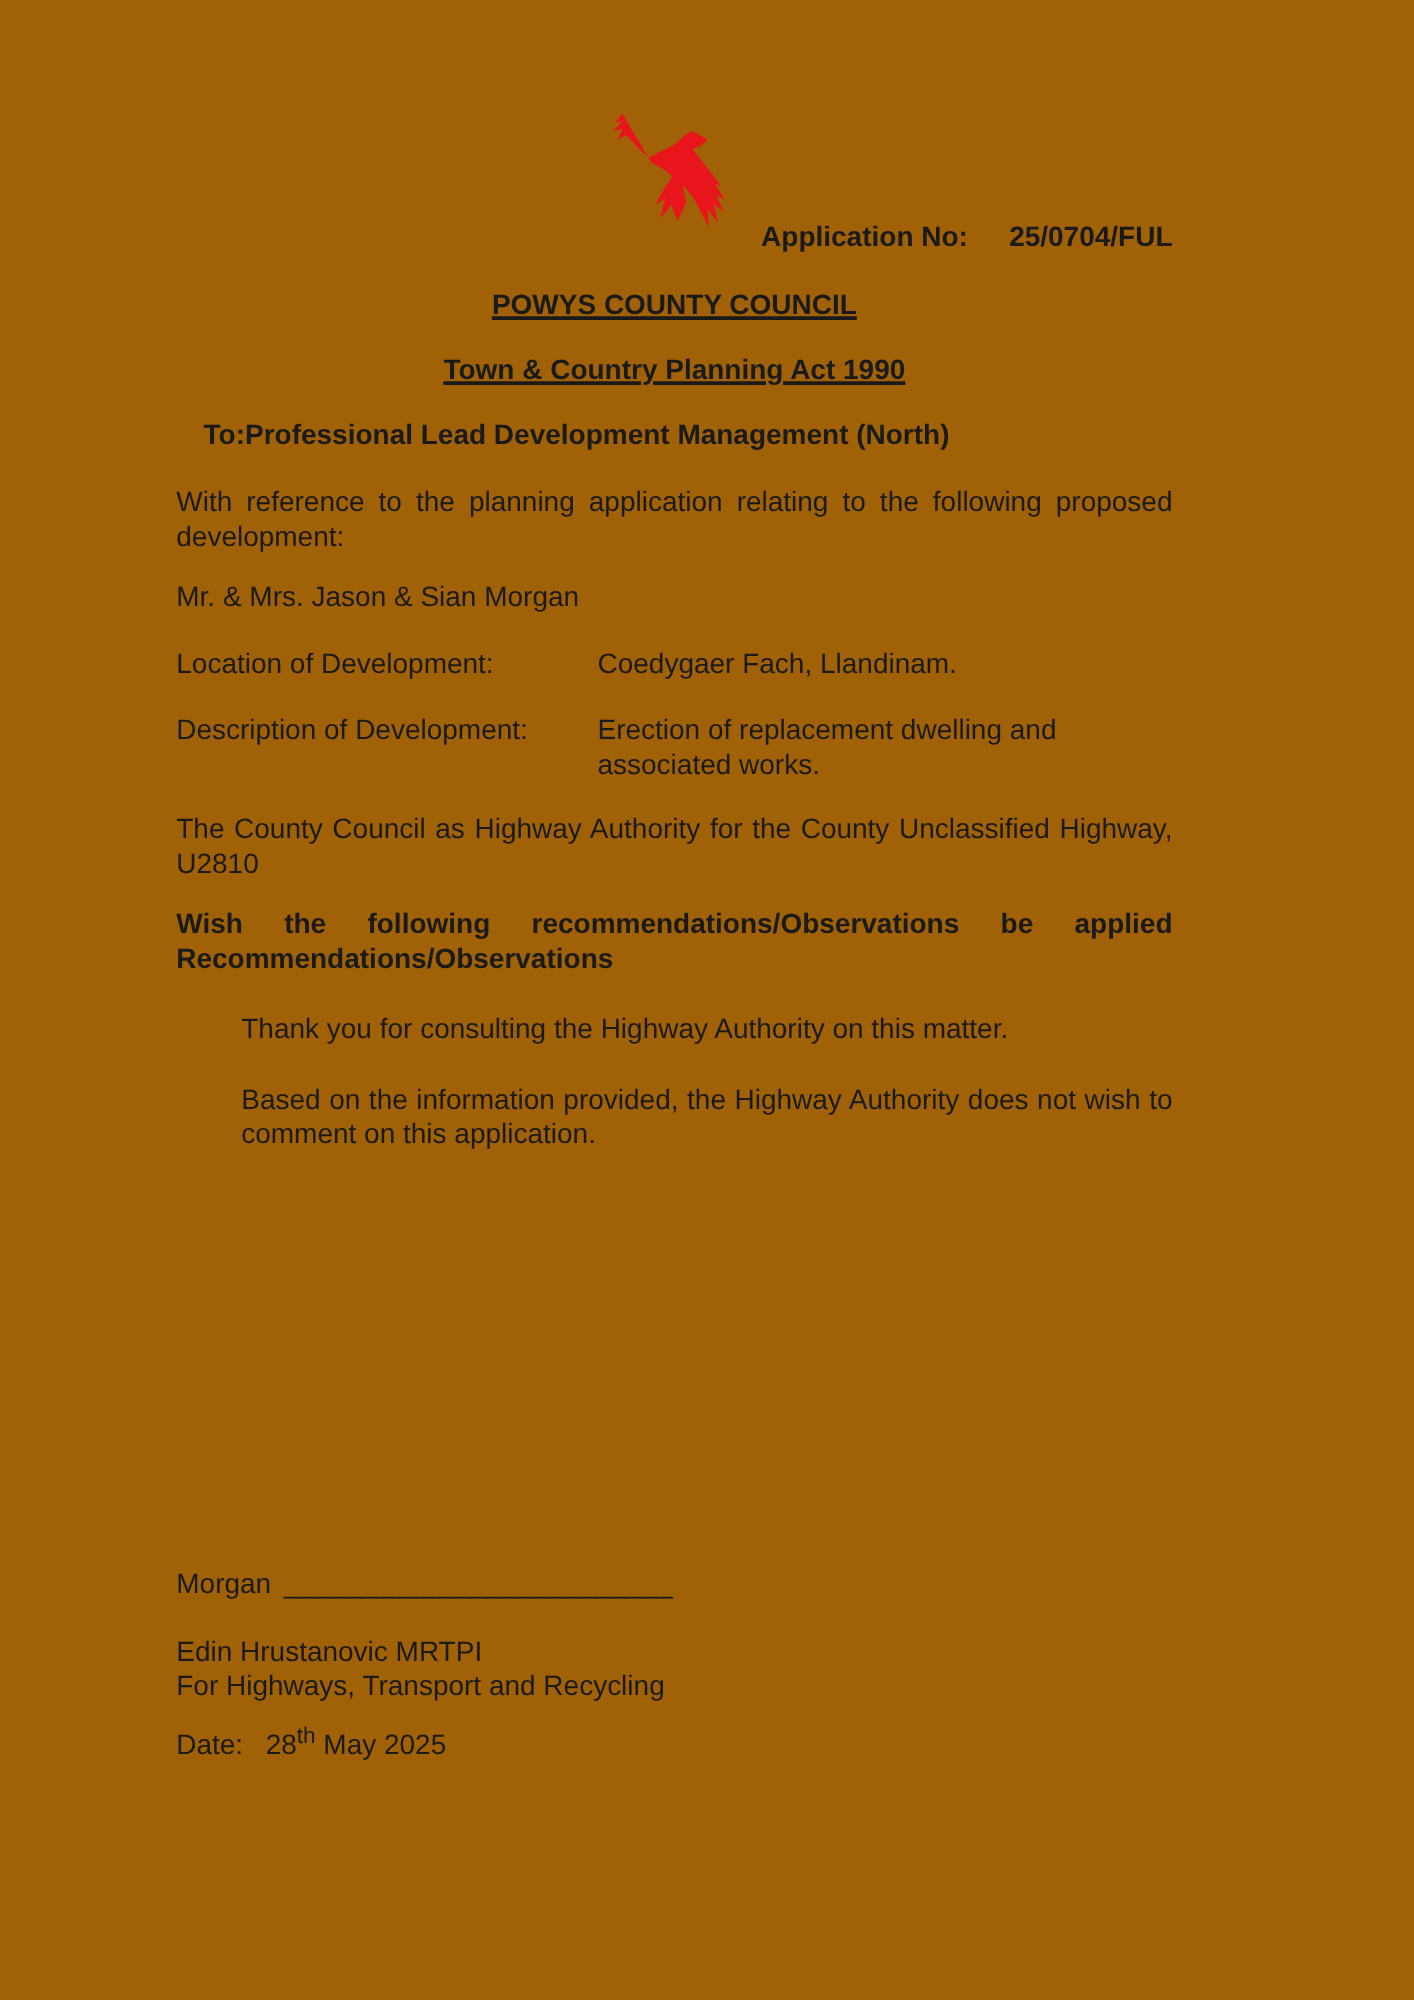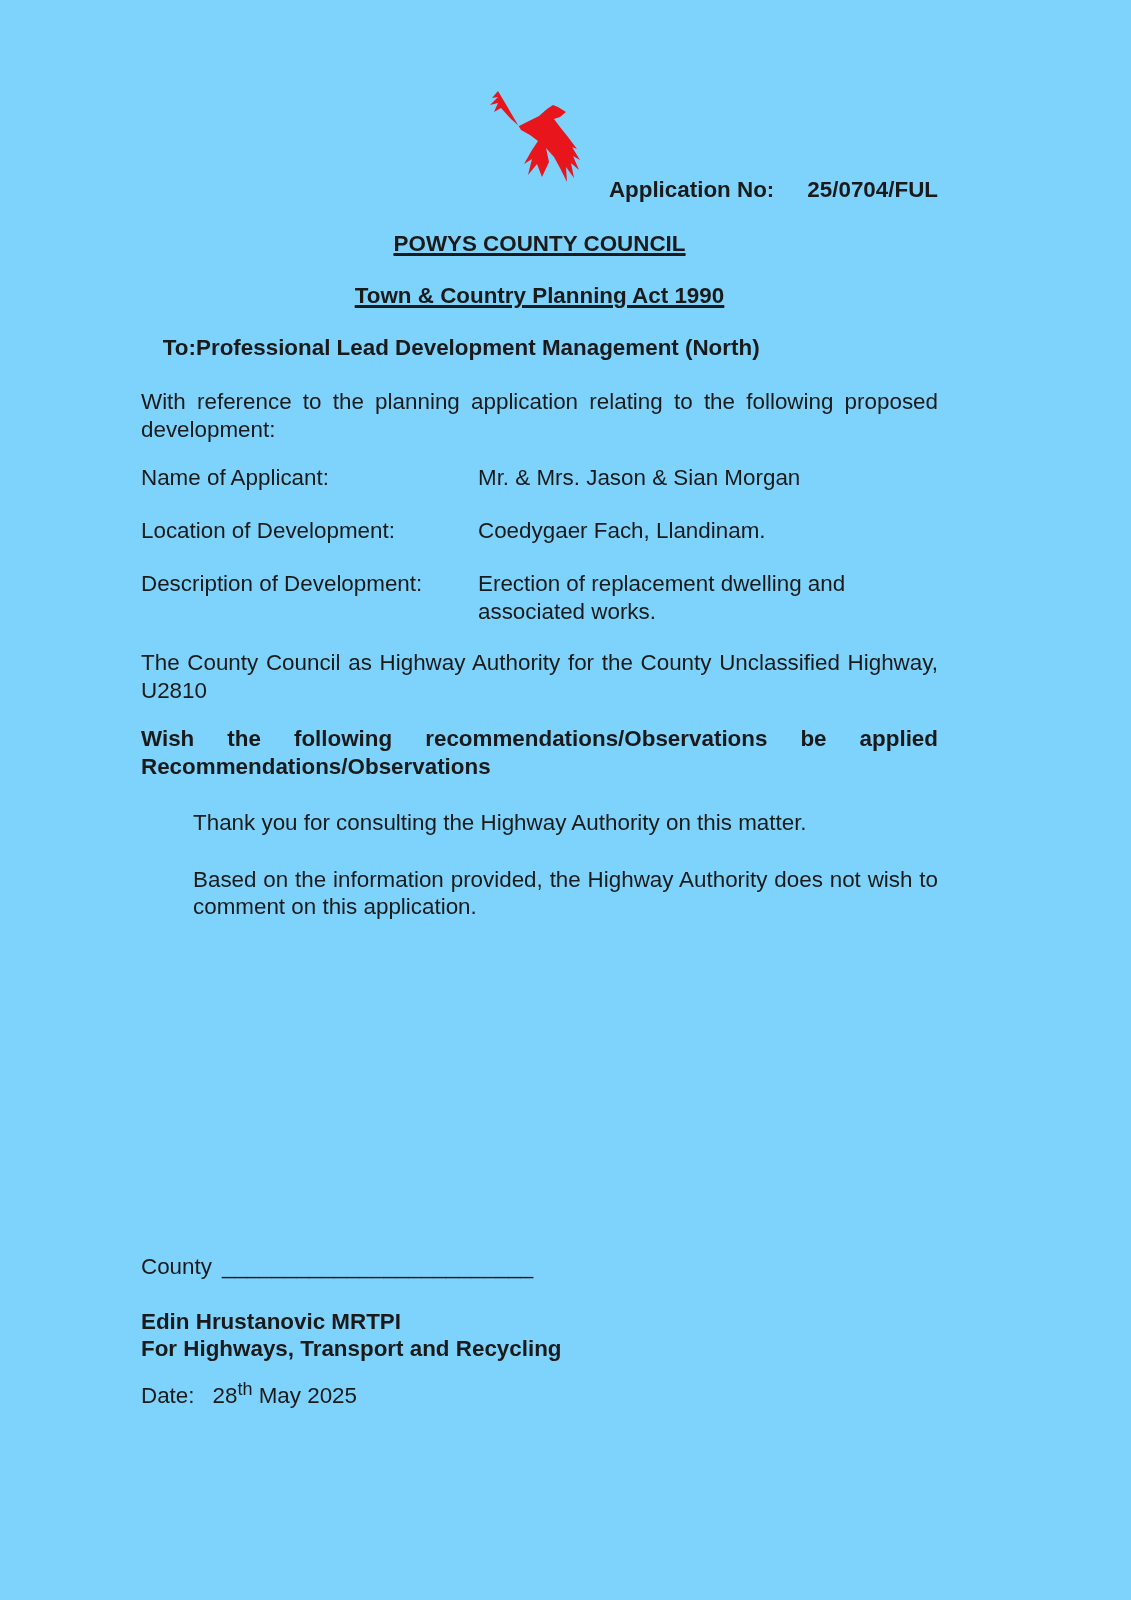--- a/index.html
+++ b/index.html
@@ -2,21 +2,21 @@
 <html><head>
 <meta charset="utf-8">
 <style>
   * { margin: 0; padding: 0; box-sizing: border-box; }
   html, body { background: #888; }
   .page {
     position: relative;
     width: 1131px;
     height: 1600px;
     margin: 0 auto;
-    background: #7dd3fc;
+    background: #a16207;
     font-family: "Liberation Sans", sans-serif;
     font-size: 22.4px;
     line-height: 27.5px;
     color: #1a1a1a;
     overflow: hidden;
   }
   .content {
     position: absolute;
     left: 141px;
     top: 0;
@@ -75,21 +75,21 @@
     margin-top: 21px;
   }
   .obs-para { padding-left: 52px; margin-top: 29px; }
   .obs-para.first { }
   .signature-block { margin-top: 332px; }
   .signed-line { display: flex; align-items: baseline; }
   .signed-line .sig-label { margin-right: 10px; }
   .sig-underline { letter-spacing: 0; white-space: pre; }
   .officer-block {
     margin-top: 29px;
-    font-weight: bold;
+    font-weight: normal;
     line-height: 26.5px;
   }
   .date-line { margin-top: 20px; }
   .date-line .date-label { margin-right: 18px; }
   sup.ordinal {
     font-size: 18px;
     vertical-align: super;
     line-height: 0;
   }
 </style>
@@ -124,21 +124,20 @@
 
     <div class="to-line">
       <span class="to-label">To:</span>
       <span>Professional Lead Development Management (North)</span>
     </div>
 
     <p class="para intro-para">With reference to the planning application relating to the following proposed development:</p>
 
     <div class="details">
       <div class="detail-row">
-        <span class="detail-label">Name of Applicant:</span>
         <span class="detail-value">Mr. &amp; Mrs. Jason &amp; Sian Morgan</span>
       </div>
       <div class="detail-row">
         <span class="detail-label">Location of Development:</span>
         <span class="detail-value">Coedygaer Fach, Llandinam.</span>
       </div>
       <div class="detail-row">
         <span class="detail-label">Description of Development:</span>
         <span class="detail-value">Erection of replacement dwelling and associated works.</span>
       </div>
@@ -146,21 +145,21 @@
 
     <p class="para authority-para">The County Council as Highway Authority for the County Unclassified Highway, U2810</p>
 
     <p class="para rec-heading">Wish the following recommendations/Observations be applied Recommendations/Observations</p>
 
     <p class="obs-para first">Thank you for consulting the Highway Authority on this matter.</p>
     <p class="para obs-para">Based on the information provided, the Highway Authority does not wish to comment on this application.</p>
 
     <div class="signature-block">
       <div class="signed-line">
-        <span class="sig-label">County</span>
+        <span class="sig-label">Morgan</span>
         <span class="sig-underline">_________________________</span>
       </div>
       <div class="officer-block">
         <div>Edin Hrustanovic MRTPI</div>
         <div>For Highways, Transport and Recycling</div>
       </div>
       <div class="date-line">
         <span class="date-label">Date:</span><span>28</span><sup class="ordinal">th</sup><span> May 2025</span>
       </div>
     </div>

